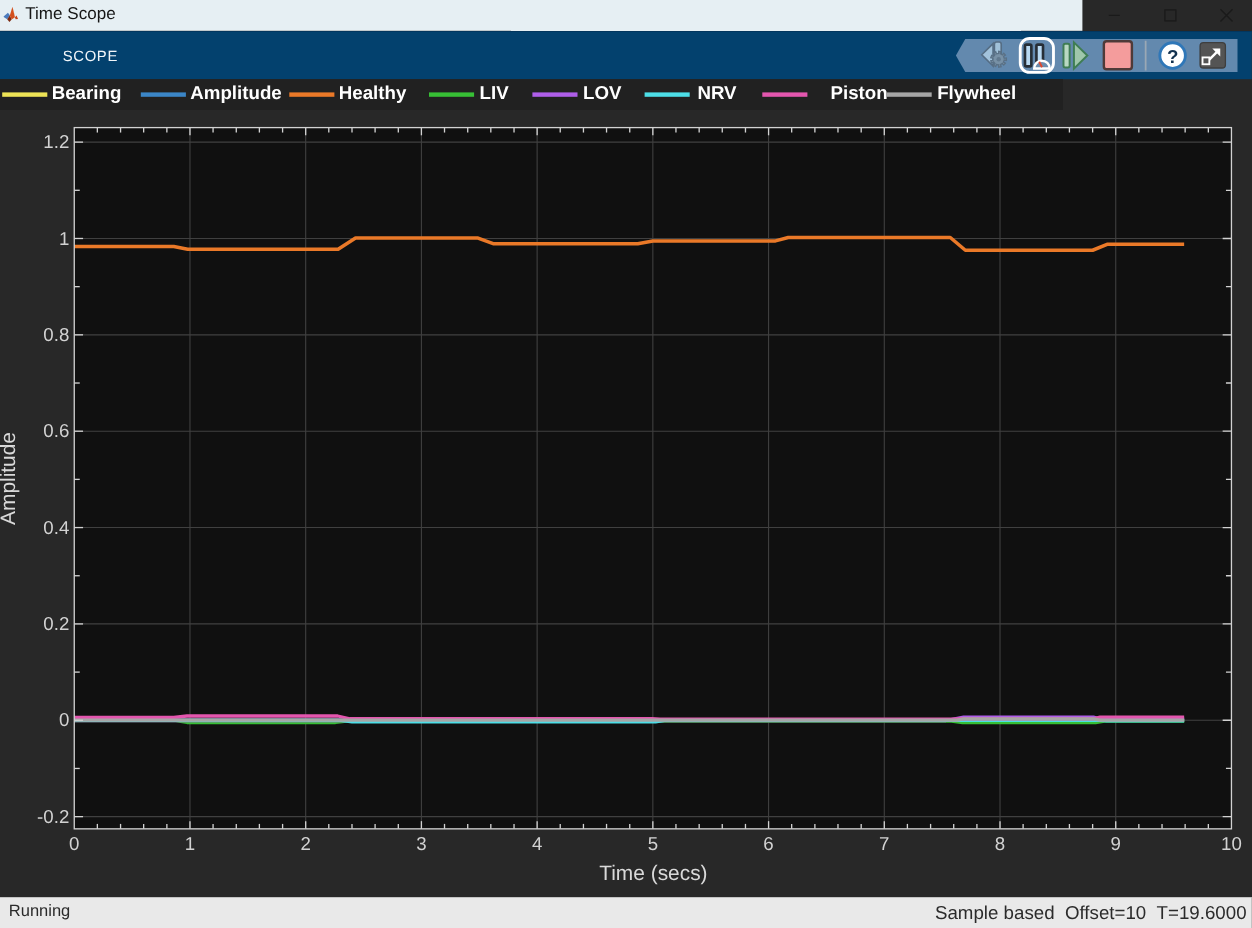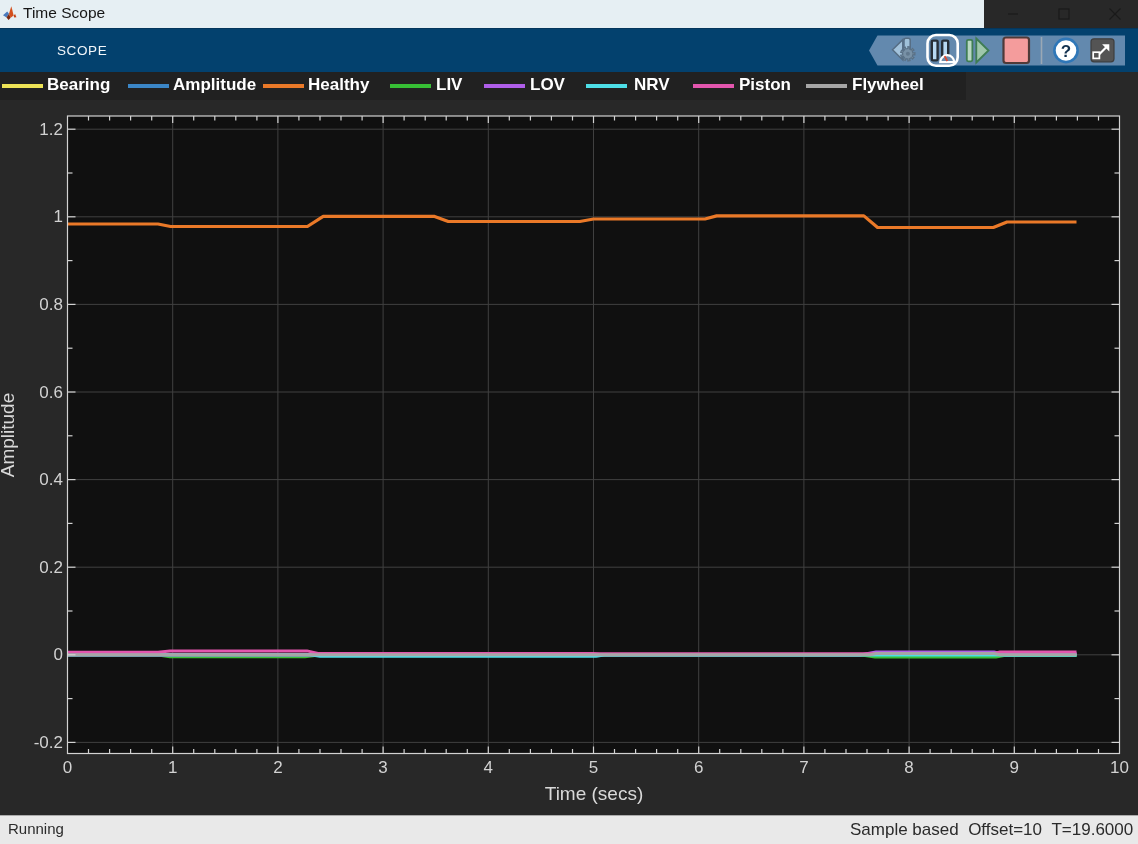--- a/index.html
+++ b/index.html
@@ -102,21 +102,21 @@
     <div class="llb" style="left:173px">Amplitude</div>
   <div class="lsw" style="left:263px; background:#ea7928"></div>
     <div class="llb" style="left:308px">Healthy</div>
   <div class="lsw" style="left:390px; background:#37bf35"></div>
     <div class="llb" style="left:436px">LIV</div>
   <div class="lsw" style="left:484px; background:#af5ee9"></div>
     <div class="llb" style="left:530px">LOV</div>
   <div class="lsw" style="left:586px; background:#4ddee7"></div>
     <div class="llb" style="left:634px">NRV</div>
   <div class="lsw" style="left:693px; background:#e356ae"></div>
-    <div class="llb" style="left:739px">Piston</div>
+    <div class="llb" style="left:755px">Piston</div>
   <div class="lsw" style="left:806px; background:#a6a6a6"></div>
     <div class="llb" style="left:852px">Flywheel</div>
 </div>
 
 <div class="plotwrap gs">
 <svg width="1138" height="715" viewBox="0 0 1138 715">
       <rect x="67.5" y="16.0" width="1052.0" height="637.5" fill="#101010"></rect>
 <g stroke="#404040" stroke-width="1">
         <line x1="172.7" y1="16.0" x2="172.7" y2="653.5"></line>
         <line x1="277.9" y1="16.0" x2="277.9" y2="653.5"></line>

